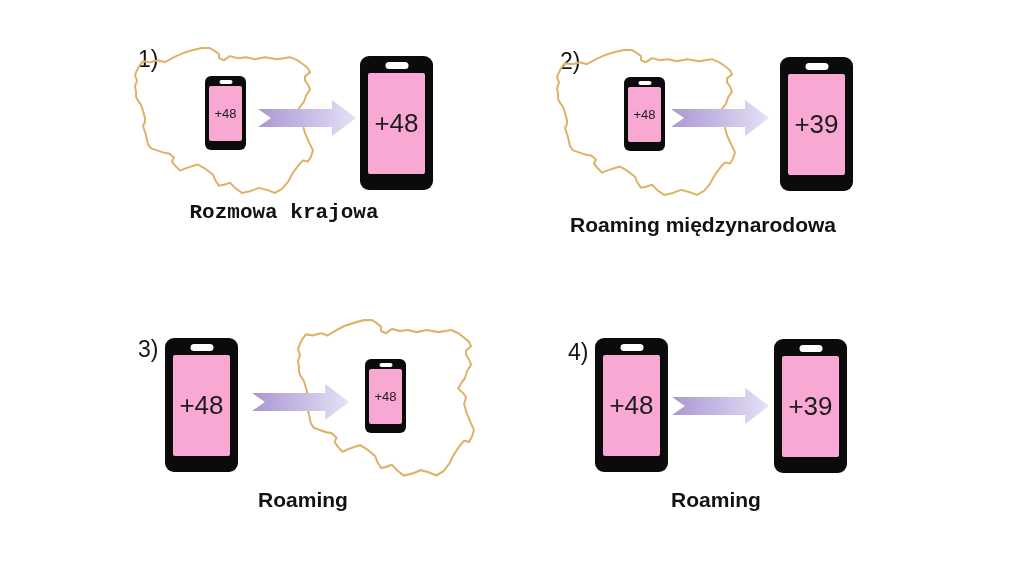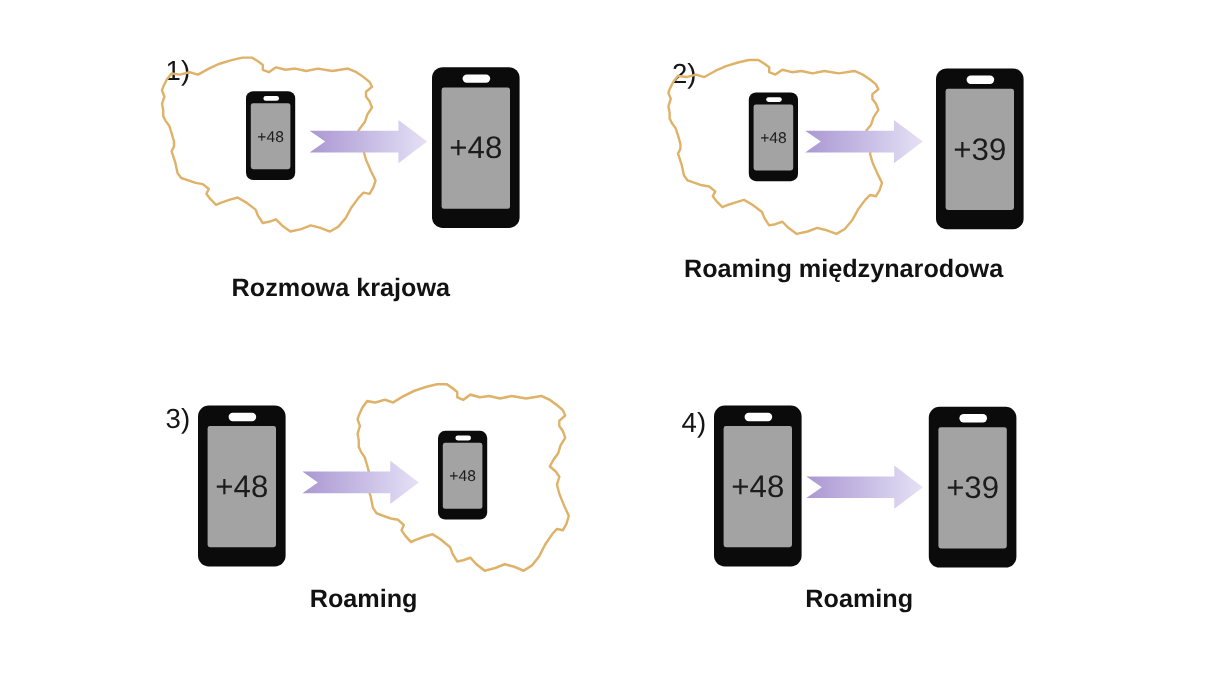--- a/index.html
+++ b/index.html
@@ -44,42 +44,42 @@
     box-sizing: border-box;
   }
   .phone .speaker {
     position: absolute;
     left: 50%;
     transform: translateX(-50%);
     background: #ffffff;
   }
   .phone .screen {
     position: absolute;
-    background: #a3a3a3;
+    background: #f9a8d4;
     border-radius: 2px;
     display: flex;
     align-items: center;
     justify-content: center;
     color: #1c1c1c;
   }
   .phone.large { width: 73px; height: 134px; border-radius: 9px; }
   .phone.large .speaker { top: 6px; width: 23px; height: 7px; border-radius: 4px; }
   .phone.large .screen { left: 8px; right: 8px; top: 17px; bottom: 16px; font-size: 26px; }
 
   .phone.small { width: 41px; height: 74px; border-radius: 6px; }
   .phone.small .speaker { top: 4px; width: 13px; height: 4px; border-radius: 2px; }
   .phone.small .screen { left: 4px; right: 4px; top: 10px; bottom: 9px; font-size: 13px; }
 
   
   .n1   { left: 138px; top: 48px; }
   .map1 { left: 134px; top: 46px; width: 180px; height: 152px; }
   .sp1  { left: 205px; top: 76px; }
   .ar1  { left: 258px; top: 100px; width: 98px; height: 36px; }
   .lp1  { left: 360px; top: 56px; }
-  .cap1 { left: 284px; top: 229px; }
+  .cap1 { left: 284px; top: 201px; font-family: Liberation Mono, monospace; }
 
   
   .n2   { left: 560px; top: 50px; }
   .map2 { left: 556px; top: 48px; width: 180px; height: 152px; }
   .sp2  { left: 624px; top: 77px; }
   .ar2  { left: 671px; top: 100px; width: 98px; height: 36px; }
   .lp2  { left: 780px; top: 57px; }
   .cap2 { left: 703px; top: 213px; }
 
   

